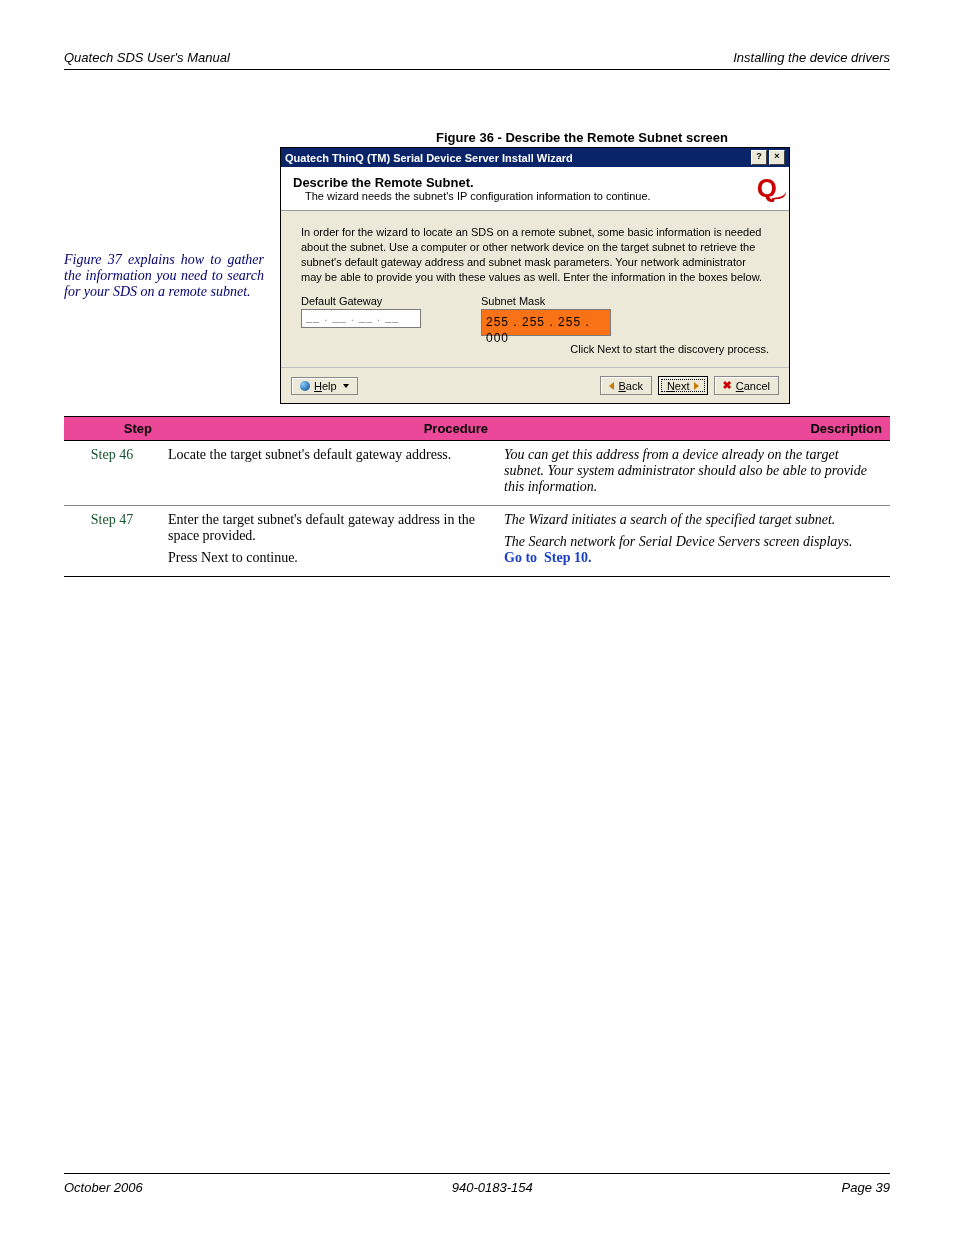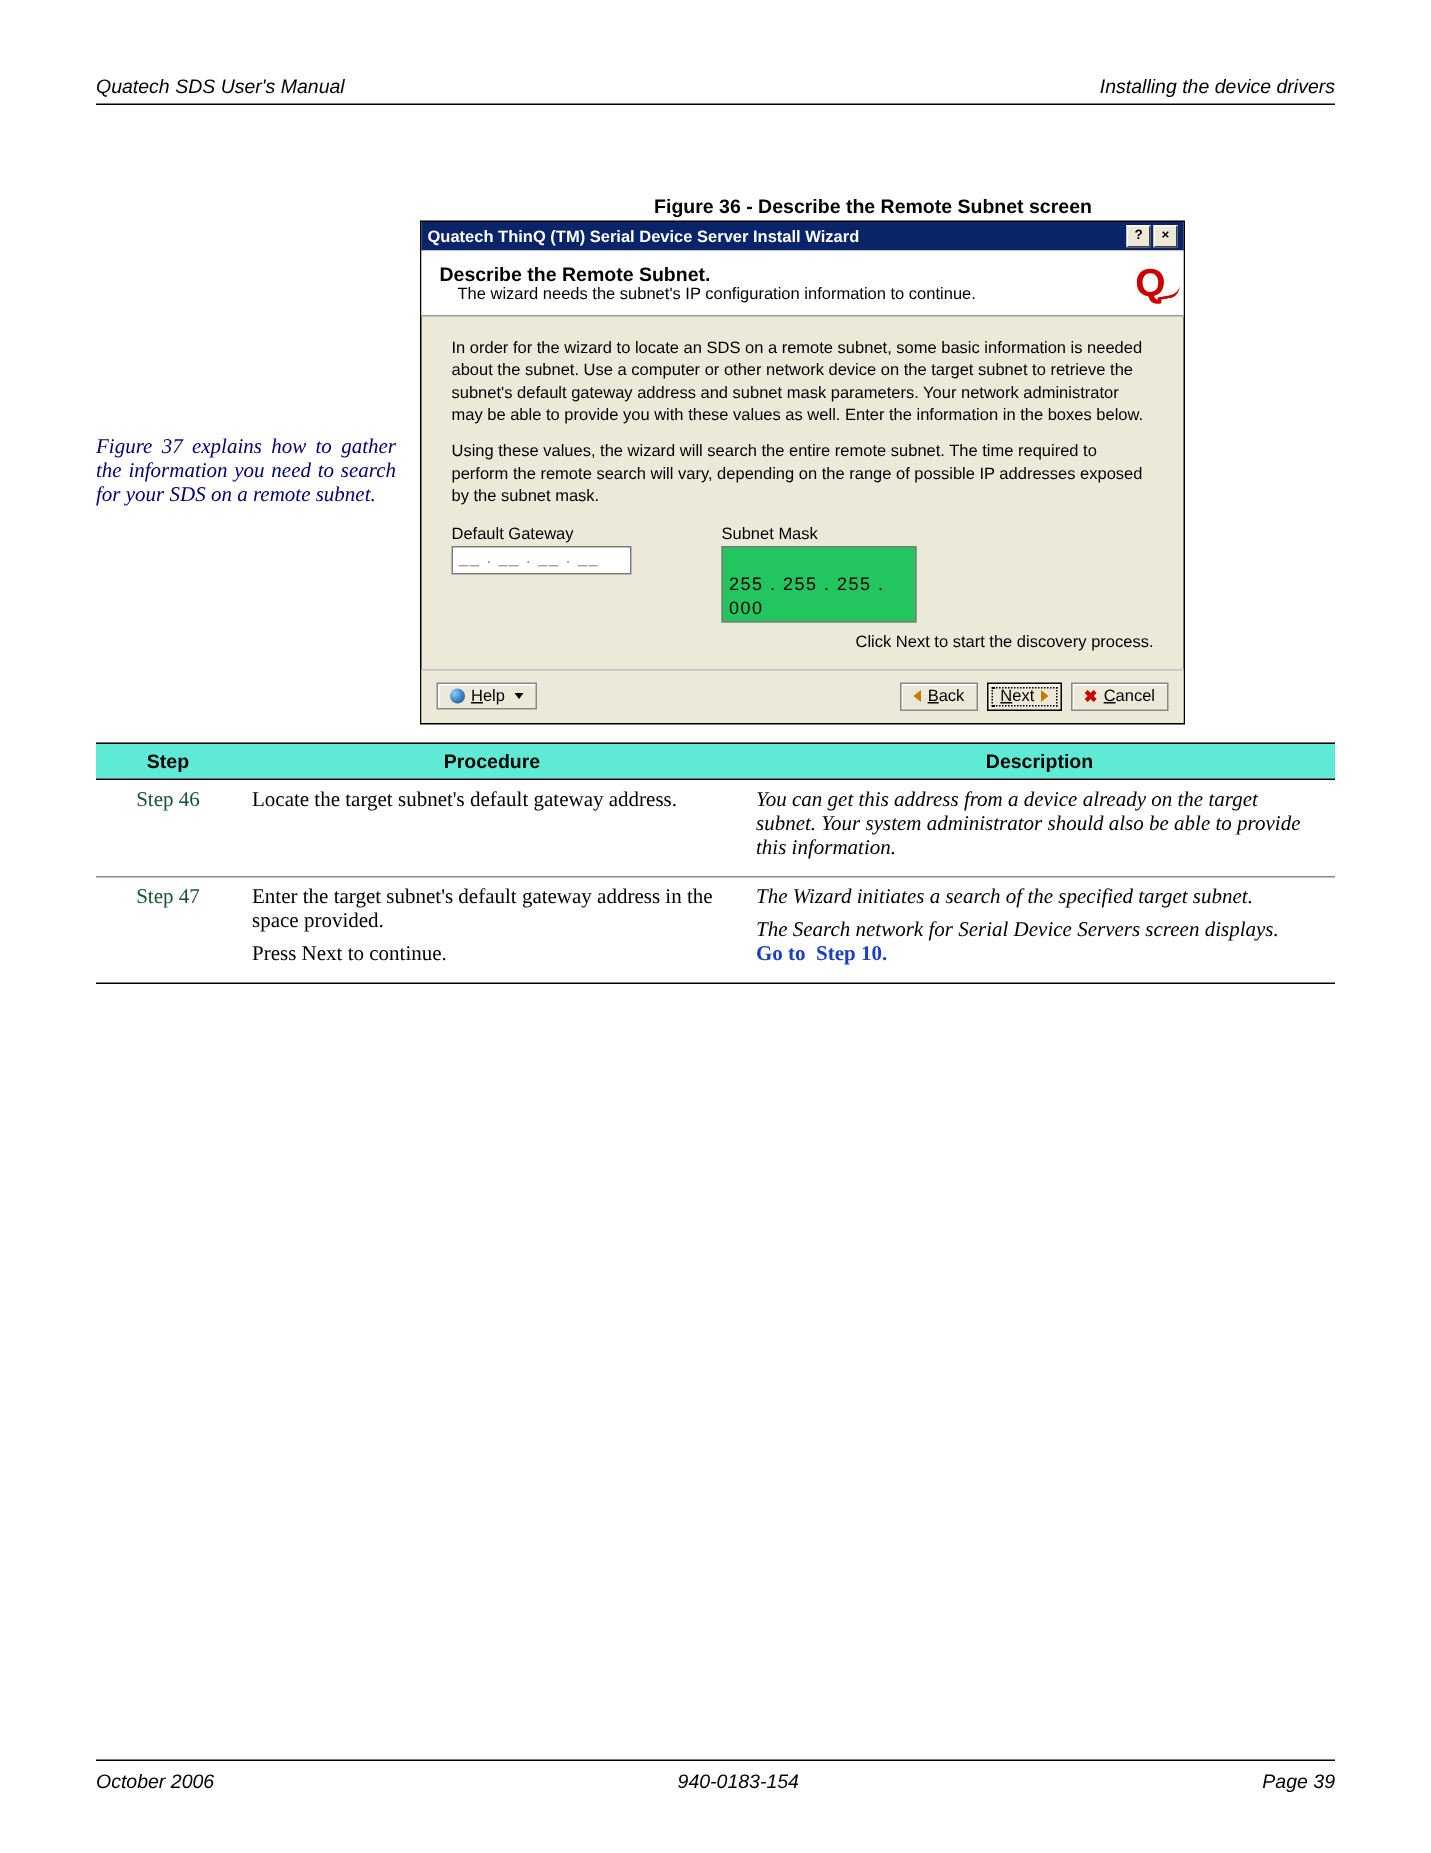--- a/index.html
+++ b/index.html
@@ -151,24 +151,24 @@
     background: #fff;
     border: 1px solid #7b7b7b;
     font-size: 11px;
     padding: 0 4px;
     color: #888;
     letter-spacing: 1px;
   }
   .mask-input {
     width: 120px;
     height: 17px;
-    background: #22c55e;
+    background: #f97316;
     border: 1px solid #7b7b7b;
     font-size: 12px;
-    padding: 16px 4px;
+    padding: 4px 4px;
     letter-spacing: 1px;
   }
   .start-discovery {
     text-align: right;
     font-size: 11px;
     margin-top: 4px;
   }
   .wizard-footer {
     display: flex;
     justify-content: space-between;
@@ -207,24 +207,24 @@
   .u{text-decoration:underline;}
 
   
   .proc-table {
     width: 100%;
     border-collapse: collapse;
     margin-top: 12px;
     font-size: 14px;
   }
   .proc-table th {
-    background: #5eead4;
+    background: #ec4899;
     font-family: Arial, Helvetica, sans-serif;
     font-size: 13px;
-    text-align: center;
+    text-align: right;
     padding: 4px 8px;
     border-top: 1.5px solid #000;
     border-bottom: 1.5px solid #000;
     font-weight: bold;
   }
   .proc-table td {
     padding: 6px 8px 10px 8px;
     vertical-align: top;
     border-bottom: 1px solid #888;
   }
@@ -269,21 +269,20 @@
     </div>
     <div class="wizard-head">
       <div class="wizard-head-left">
         <div class="wizard-head-title">Describe the Remote Subnet.</div>
         <div class="wizard-head-sub">The wizard needs the subnet's IP configuration information to continue.</div>
       </div>
       <div class="wizard-logo">Q<span class="tail"></span></div>
     </div>
     <div class="wizard-body">
       <p>In order for the wizard to locate an SDS on a remote subnet, some basic information is needed about the subnet. Use a computer or other network device on the target subnet to retrieve the subnet's default gateway address and subnet mask parameters. Your network administrator may be able to provide you with these values as well. Enter the information in the boxes below.</p>
-      <p>Using these values, the wizard will search the entire remote subnet. The time required to perform the remote search will vary, depending on the range of possible IP addresses exposed by the subnet mask.</p>
       <div class="fields-row">
         <div class="field-col">
           <div>Default Gateway</div>
           <div class="gateway-input">__ . __ . __ . __</div>
         </div>
         <div class="field-col">
           <div>Subnet Mask</div>
           <div class="mask-input">255 . 255 . 255 . 000</div>
         </div>
       </div>

